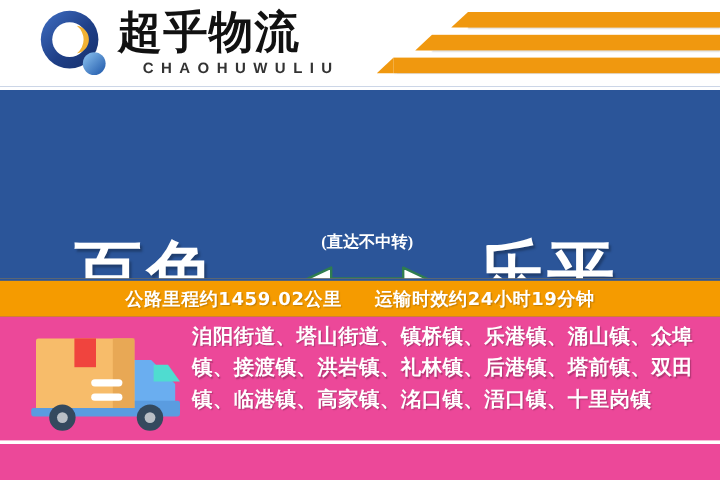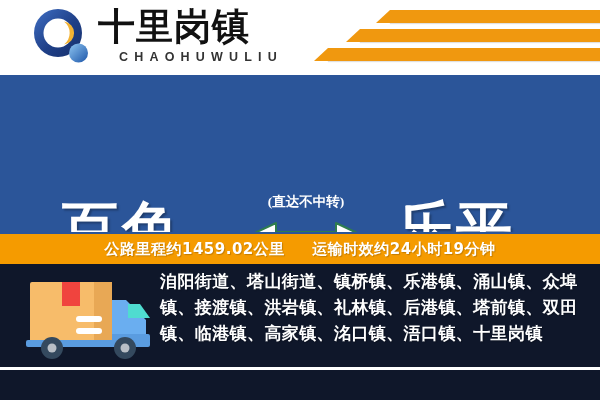--- a/index.html
+++ b/index.html
@@ -71,21 +71,21 @@
     display:flex;align-items:center;justify-content:center;
   }
   .infobar-text{
     font-family:"DejaVu Sans","Liberation Sans",sans-serif;
     font-size:15px;font-weight:bold;color:#ffffff;letter-spacing:.5px;
     white-space:nowrap;text-shadow:1px 1px 1px rgba(0,0,0,.2);text-align:right;
   }
   .infobar-gap{display:inline-block;width:16px;}
 
   
-  .bottom{position:absolute;left:0;top:264px;width:600px;height:136px;background:#0f172a;}
+  .bottom{position:absolute;left:0;top:264px;width:600px;height:136px;background:#ec4899;}
 
   .truck{position:absolute;left:24px;top:10px;width:128px;height:86px;}
 
   .towns{
     position:absolute;left:160px;top:4px;width:428px;
     font-family:"DejaVu Sans","Liberation Sans",sans-serif;
     font-size:17px;font-weight:bold;color:#ffffff;
     line-height:26px;letter-spacing:.4px;
     text-shadow:1px 1px 1px rgba(0,0,0,.25);
   }
@@ -113,21 +113,21 @@
           </linearGradient>
         </defs>
         <circle cx="25" cy="25" r="24" fill="url(#lg)"></circle>
         <circle cx="25" cy="25" r="14.5" fill="#ffffff"></circle>
         <path d="M31 13.5 A14.5 14.5 0 0 1 31 36.5 A11.6 11.6 0 0 0 31 13.5 Z" fill="#f2b233"></path>
         <circle cx="45.5" cy="45" r="9.5" fill="url(#dg)"></circle>
       </svg>
     </div>
 
     <div class="brand">
-      <div class="brand-cn">十里岗镇</div>
+      <div class="brand-cn">超乎物流</div>
       <div class="brand-en">CHAOHUWULIU</div>
     </div>
 
     <div class="stripes">
       <div class="stripe s1">
           <i></i>
         </div>
       <div class="stripe s2">
           <i></i>
         </div>

